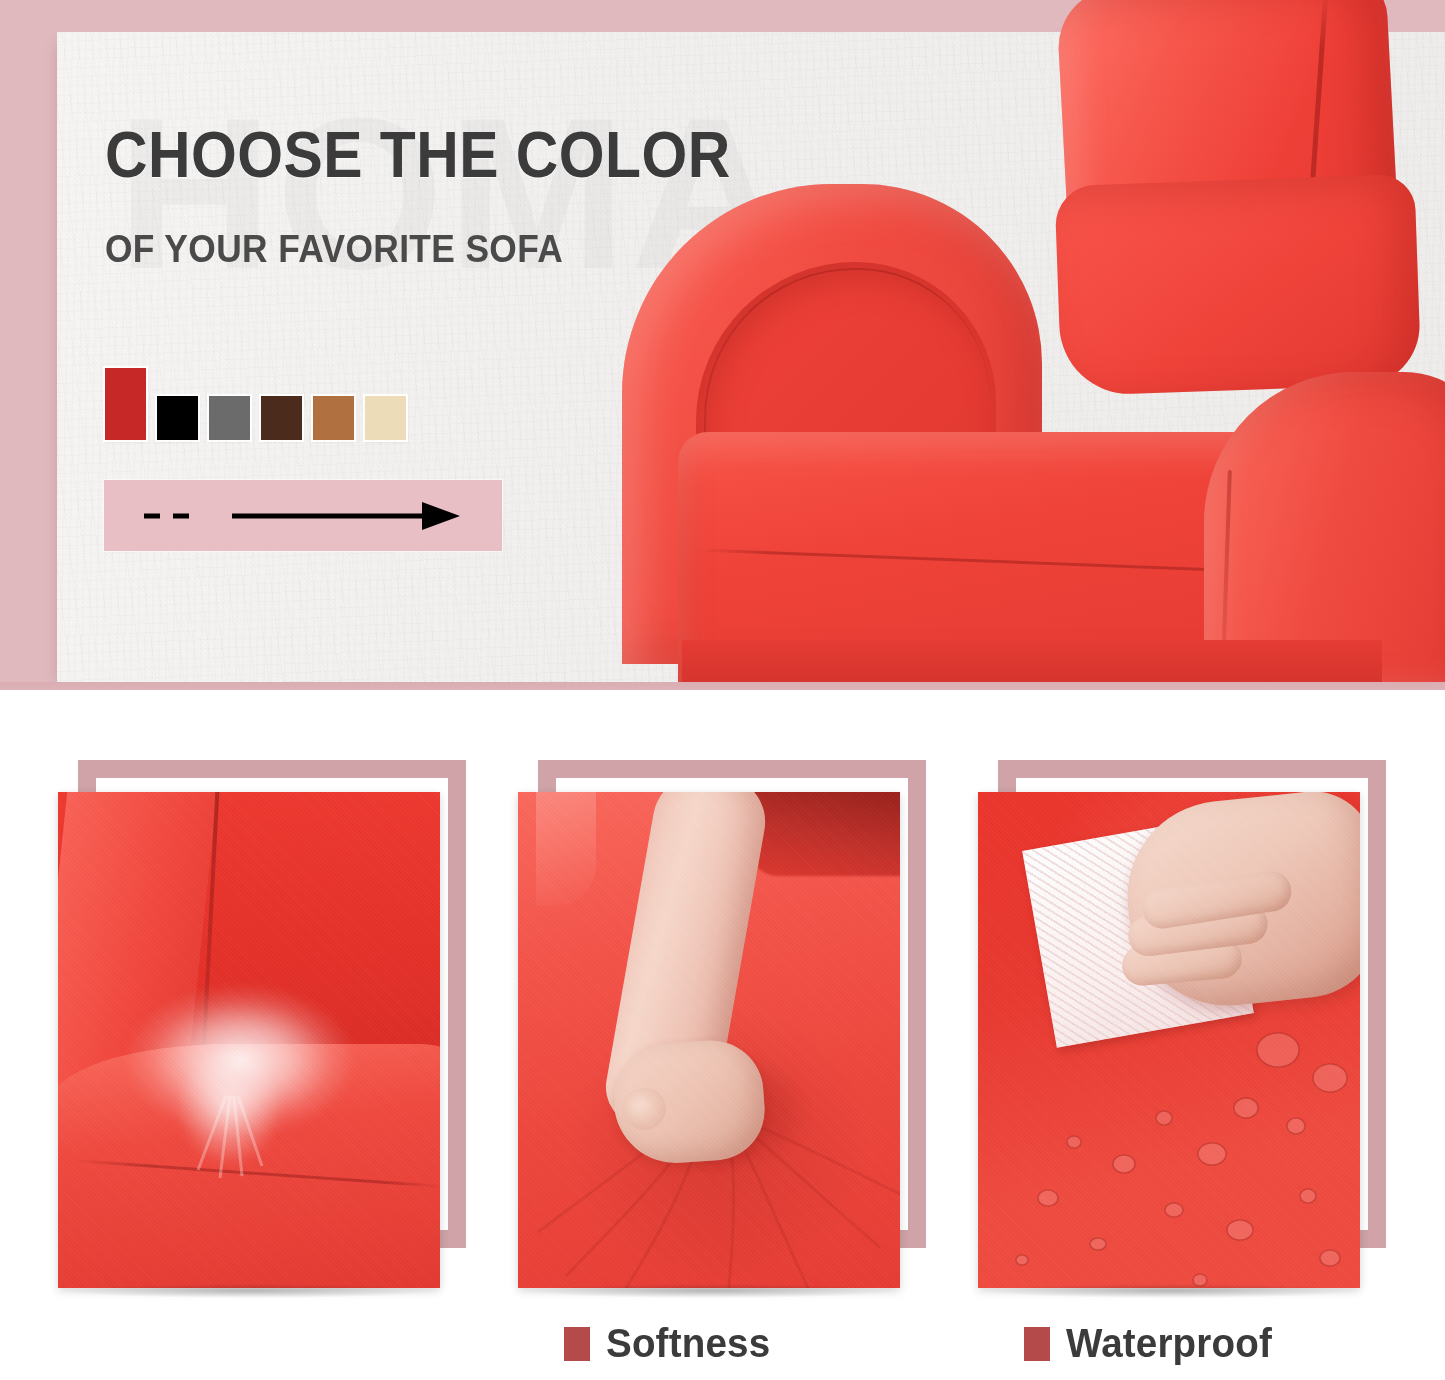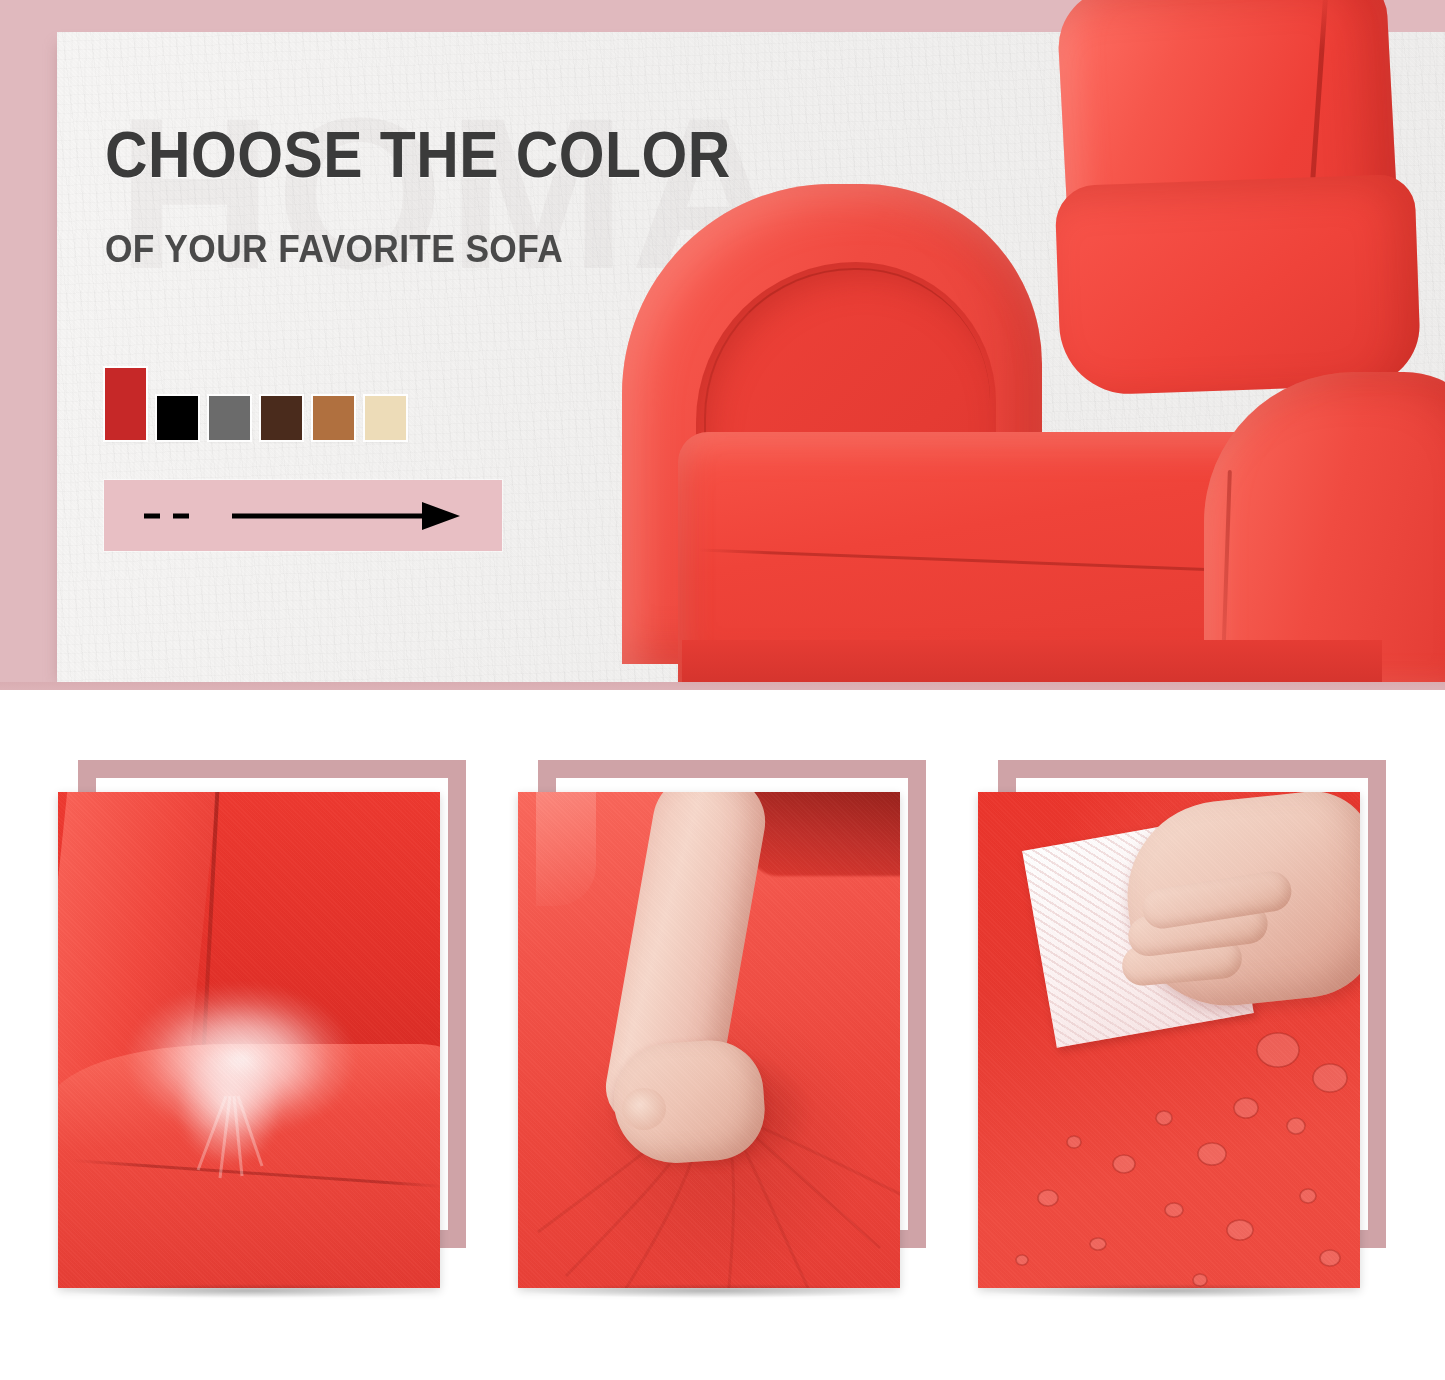--- a/index.html
+++ b/index.html
@@ -439,20 +439,24 @@
             <path d="M400 146 C344 118 300 96 250 74"></path>
           </g>
         </svg>
         <div class="p2-arm"></div>
         <div class="p2-fist"></div>
         <div class="p2-knuckle"></div>
         <div class="texture-overlay"></div>
       </div>
       <div class="photo-shadow"></div>
 
+      <div class="label-row">
+        <div class="label-bullet" style="background: rgb(180, 74, 74);"></div>
+        <div class="label-text">Softness</div>
+      </div>
     </div>
 
     <div class="panel p3">
       <div class="frame-top" style="background: rgb(207, 163, 167);"></div>
       <div class="frame-stub" style="background: rgb(207, 163, 167);"></div>
       <div class="frame-right" style="background: rgb(207, 163, 167);"></div>
       <div class="frame-right-foot" style="background: rgb(207, 163, 167);"></div>
 
       <div class="photo">
         <div class="p3-surface"></div>
@@ -481,16 +485,20 @@
             <ellipse cx="120" cy="222" rx="8" ry="6"></ellipse>
             <ellipse cx="44" cy="238" rx="6" ry="5"></ellipse>
             <ellipse cx="222" cy="258" rx="7" ry="6"></ellipse>
             <ellipse cx="352" cy="236" rx="10" ry="8"></ellipse>
           </g>
         </svg>
         <div class="texture-overlay"></div>
       </div>
       <div class="photo-shadow"></div>
 
+      <div class="label-row">
+        <div class="label-bullet" style="background: rgb(180, 74, 74);"></div>
+        <div class="label-text">Waterproof</div>
+      </div>
     </div>
 
   </div>
 </div>
 
 </body></html>

